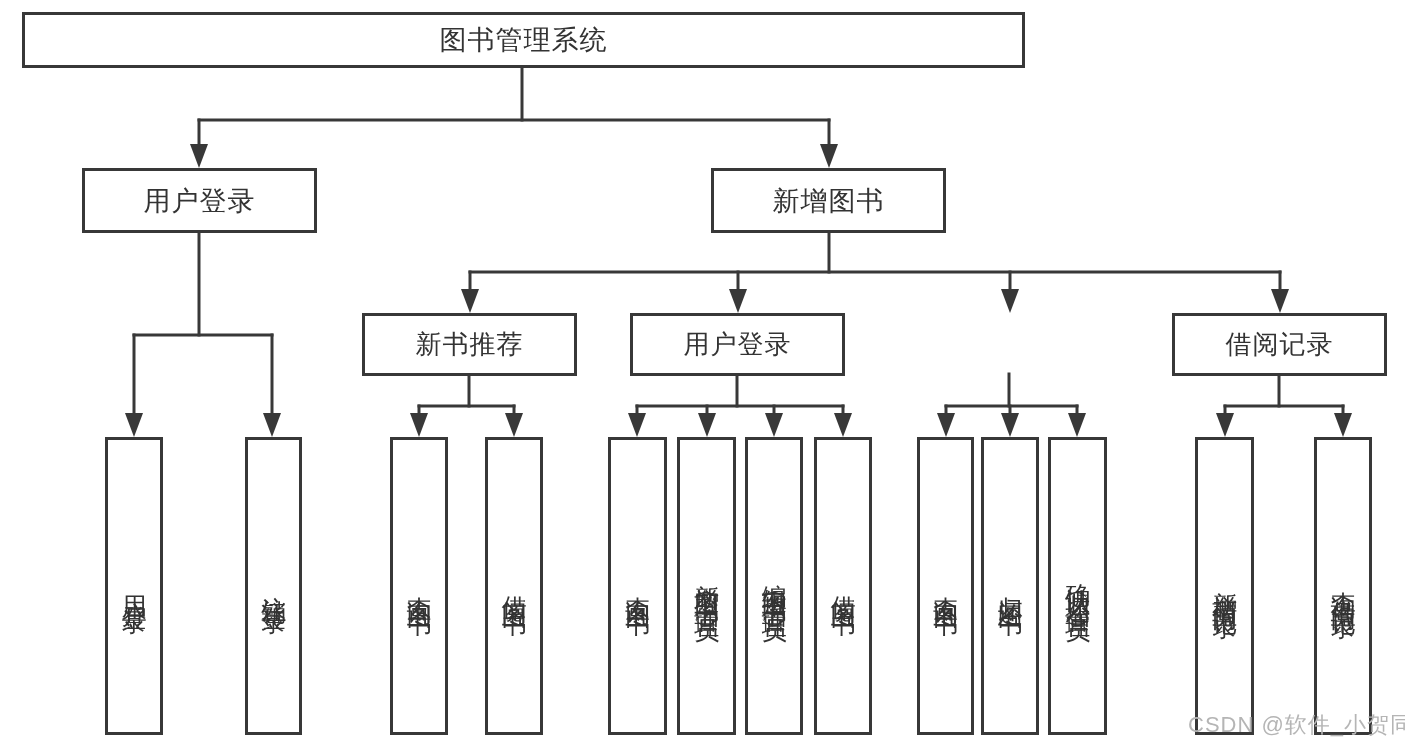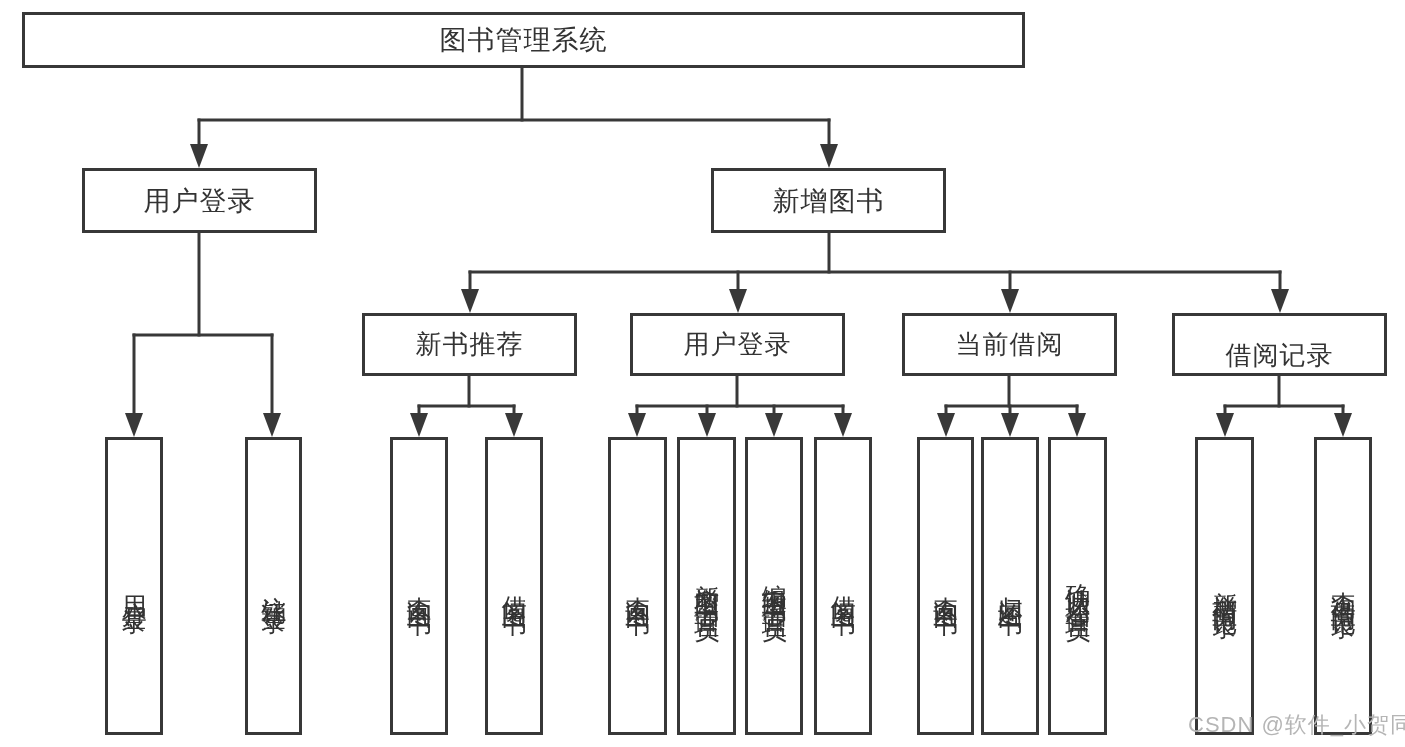--- a/index.html
+++ b/index.html
@@ -143,24 +143,21 @@
   <div class="box lvl2" style="left:711px;top:168px;width:235px;height:65px;">
     <span>新增图书</span>
   </div>
 
   <div class="box" style="left:362px;top:313px;width:215px;height:63px;justify-content:center;">
     <span>新书推荐</span>
   </div>
   <div class="box" style="left:630px;top:313px;width:215px;height:63px;">
     <span>用户登录</span>
   </div>
-  <div class="box" style="left:902px;top:313px;width:215px;height:63px;">
-    <span>当前借阅</span>
-  </div>
-  <div class="box" style="left:1172px;top:313px;width:215px;height:63px;align-items:flex-end;">
+  <div class="box" style="left:1172px;top:313px;width:215px;height:63px;">
     <span>借阅记录</span>
   </div>
 
   <div class="vbox" style="left:105px;top:437px;width:58px;height:298px;">
     <span class="vtext">用户登录</span>
   </div>
   <div class="vbox" style="left:245px;top:437px;width:57px;height:298px;">
     <span class="vtext">注销登录</span>
   </div>
 

